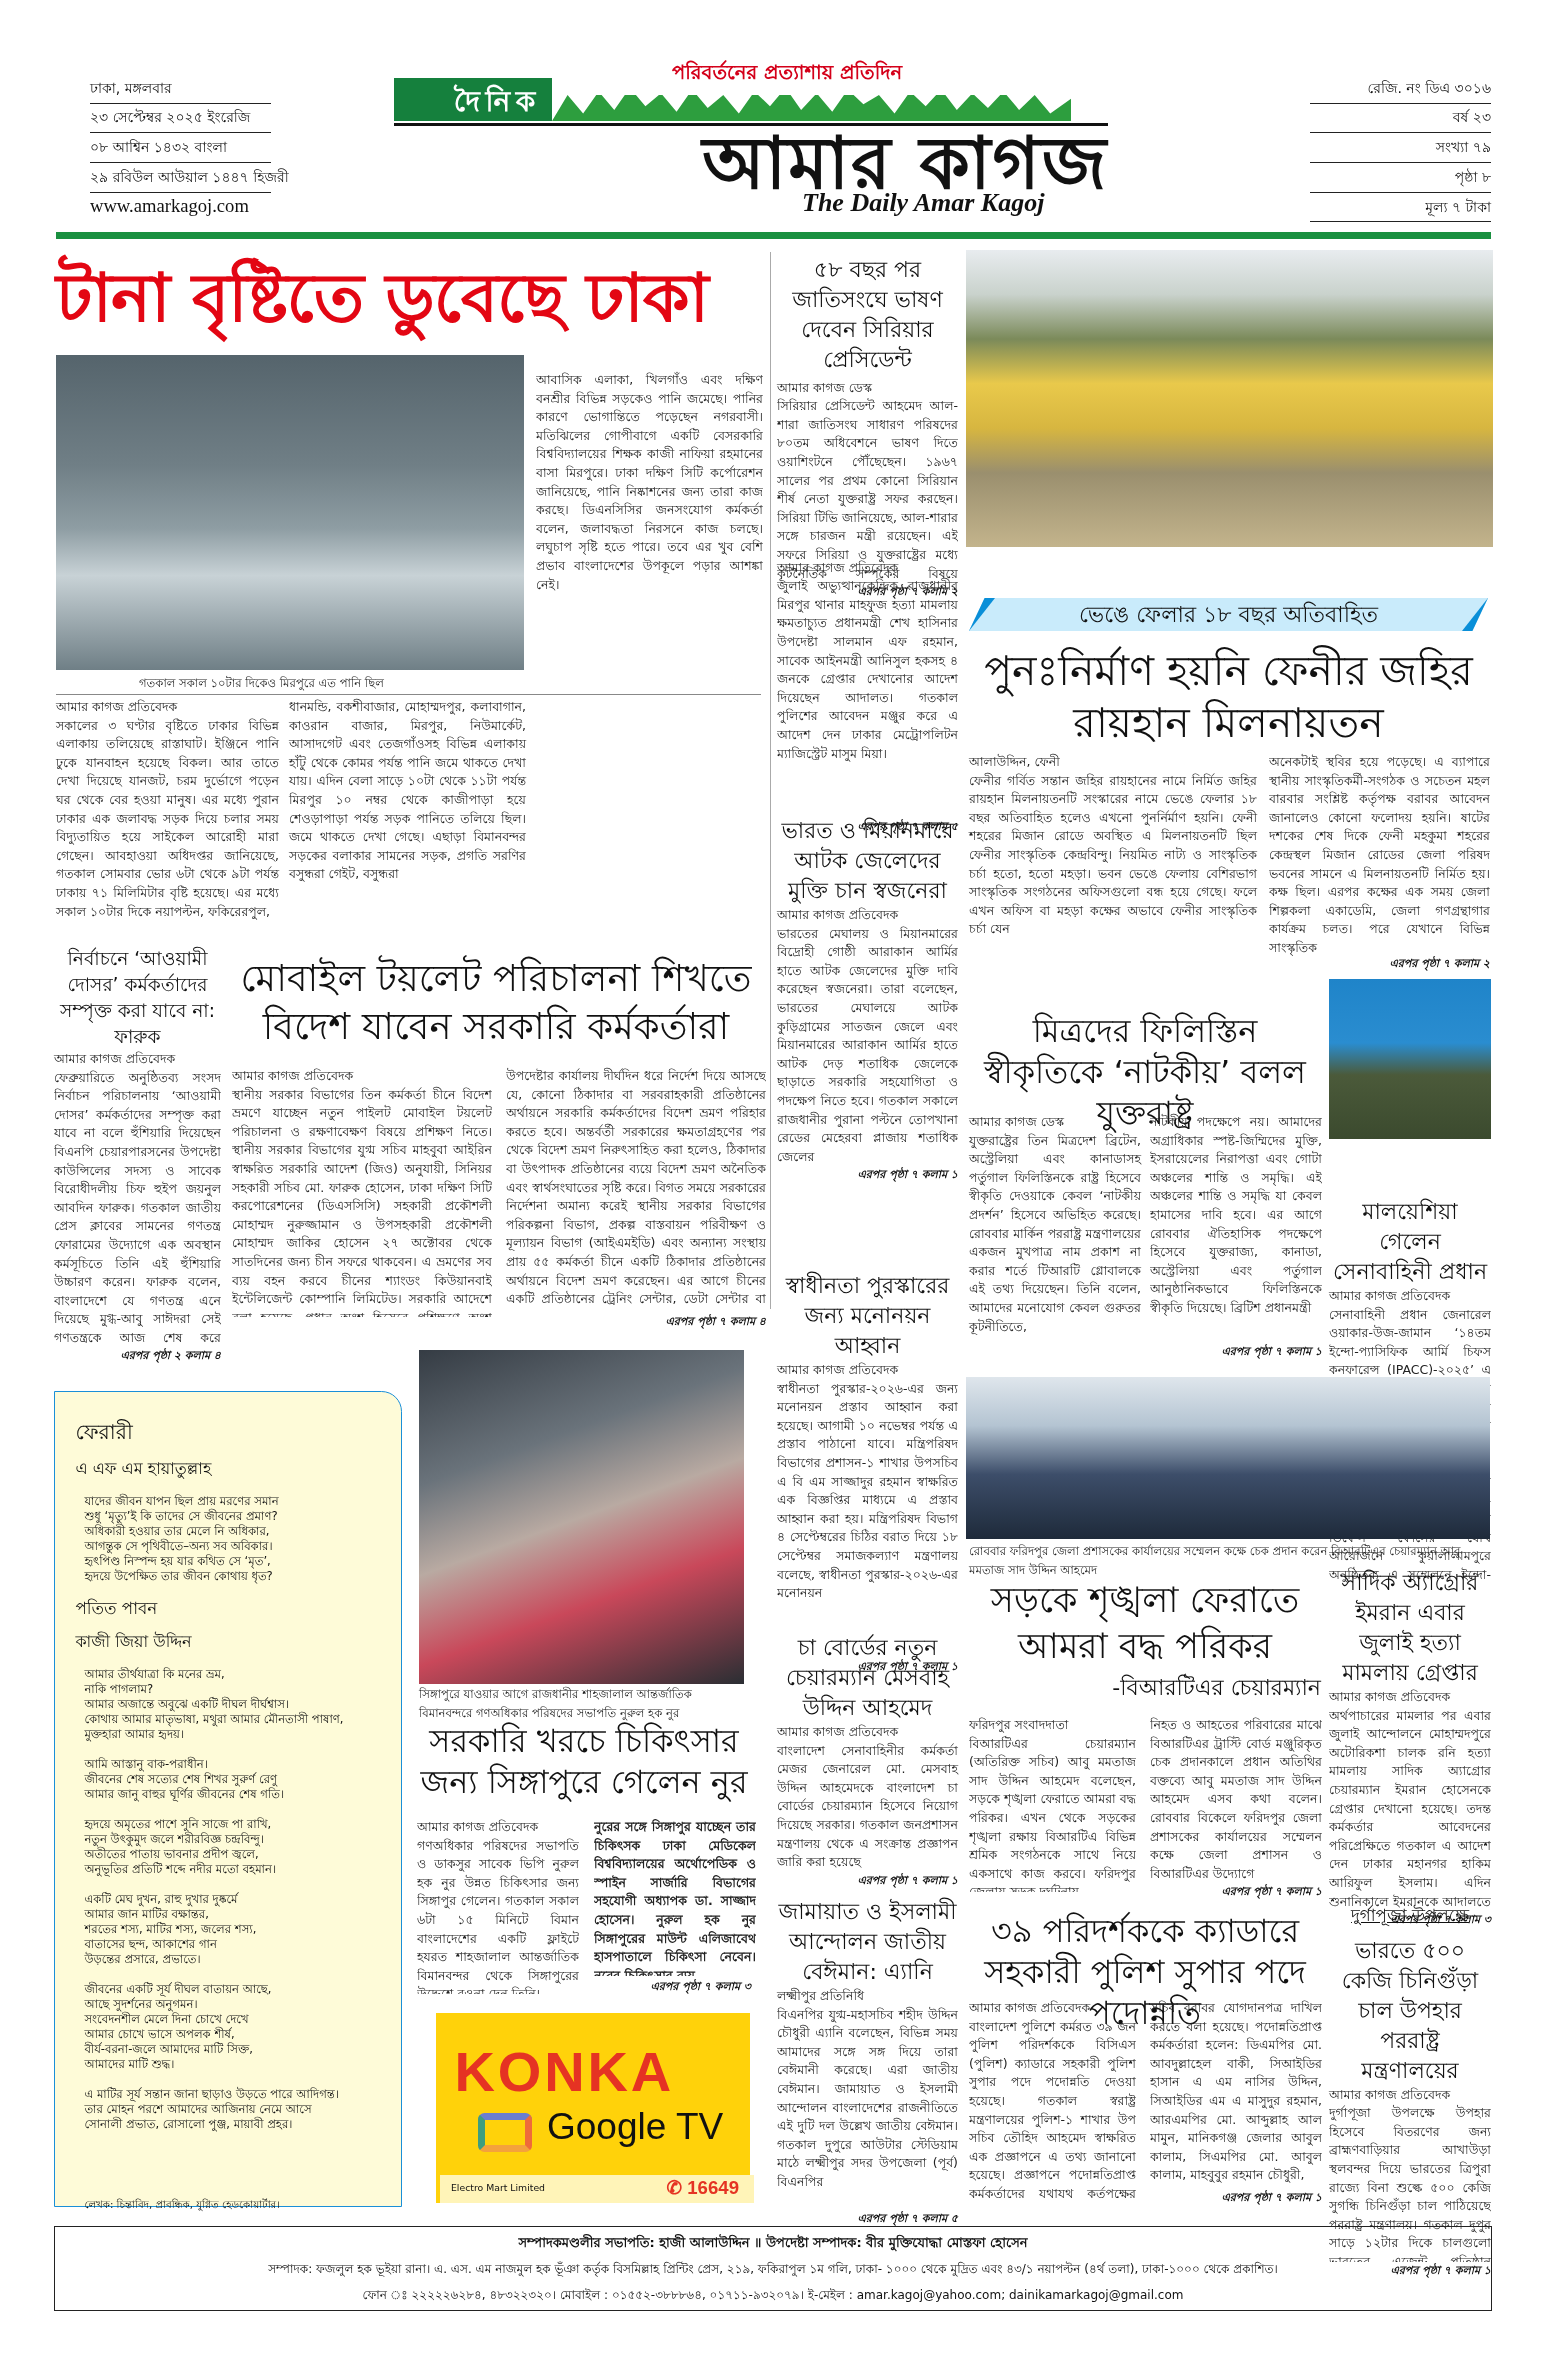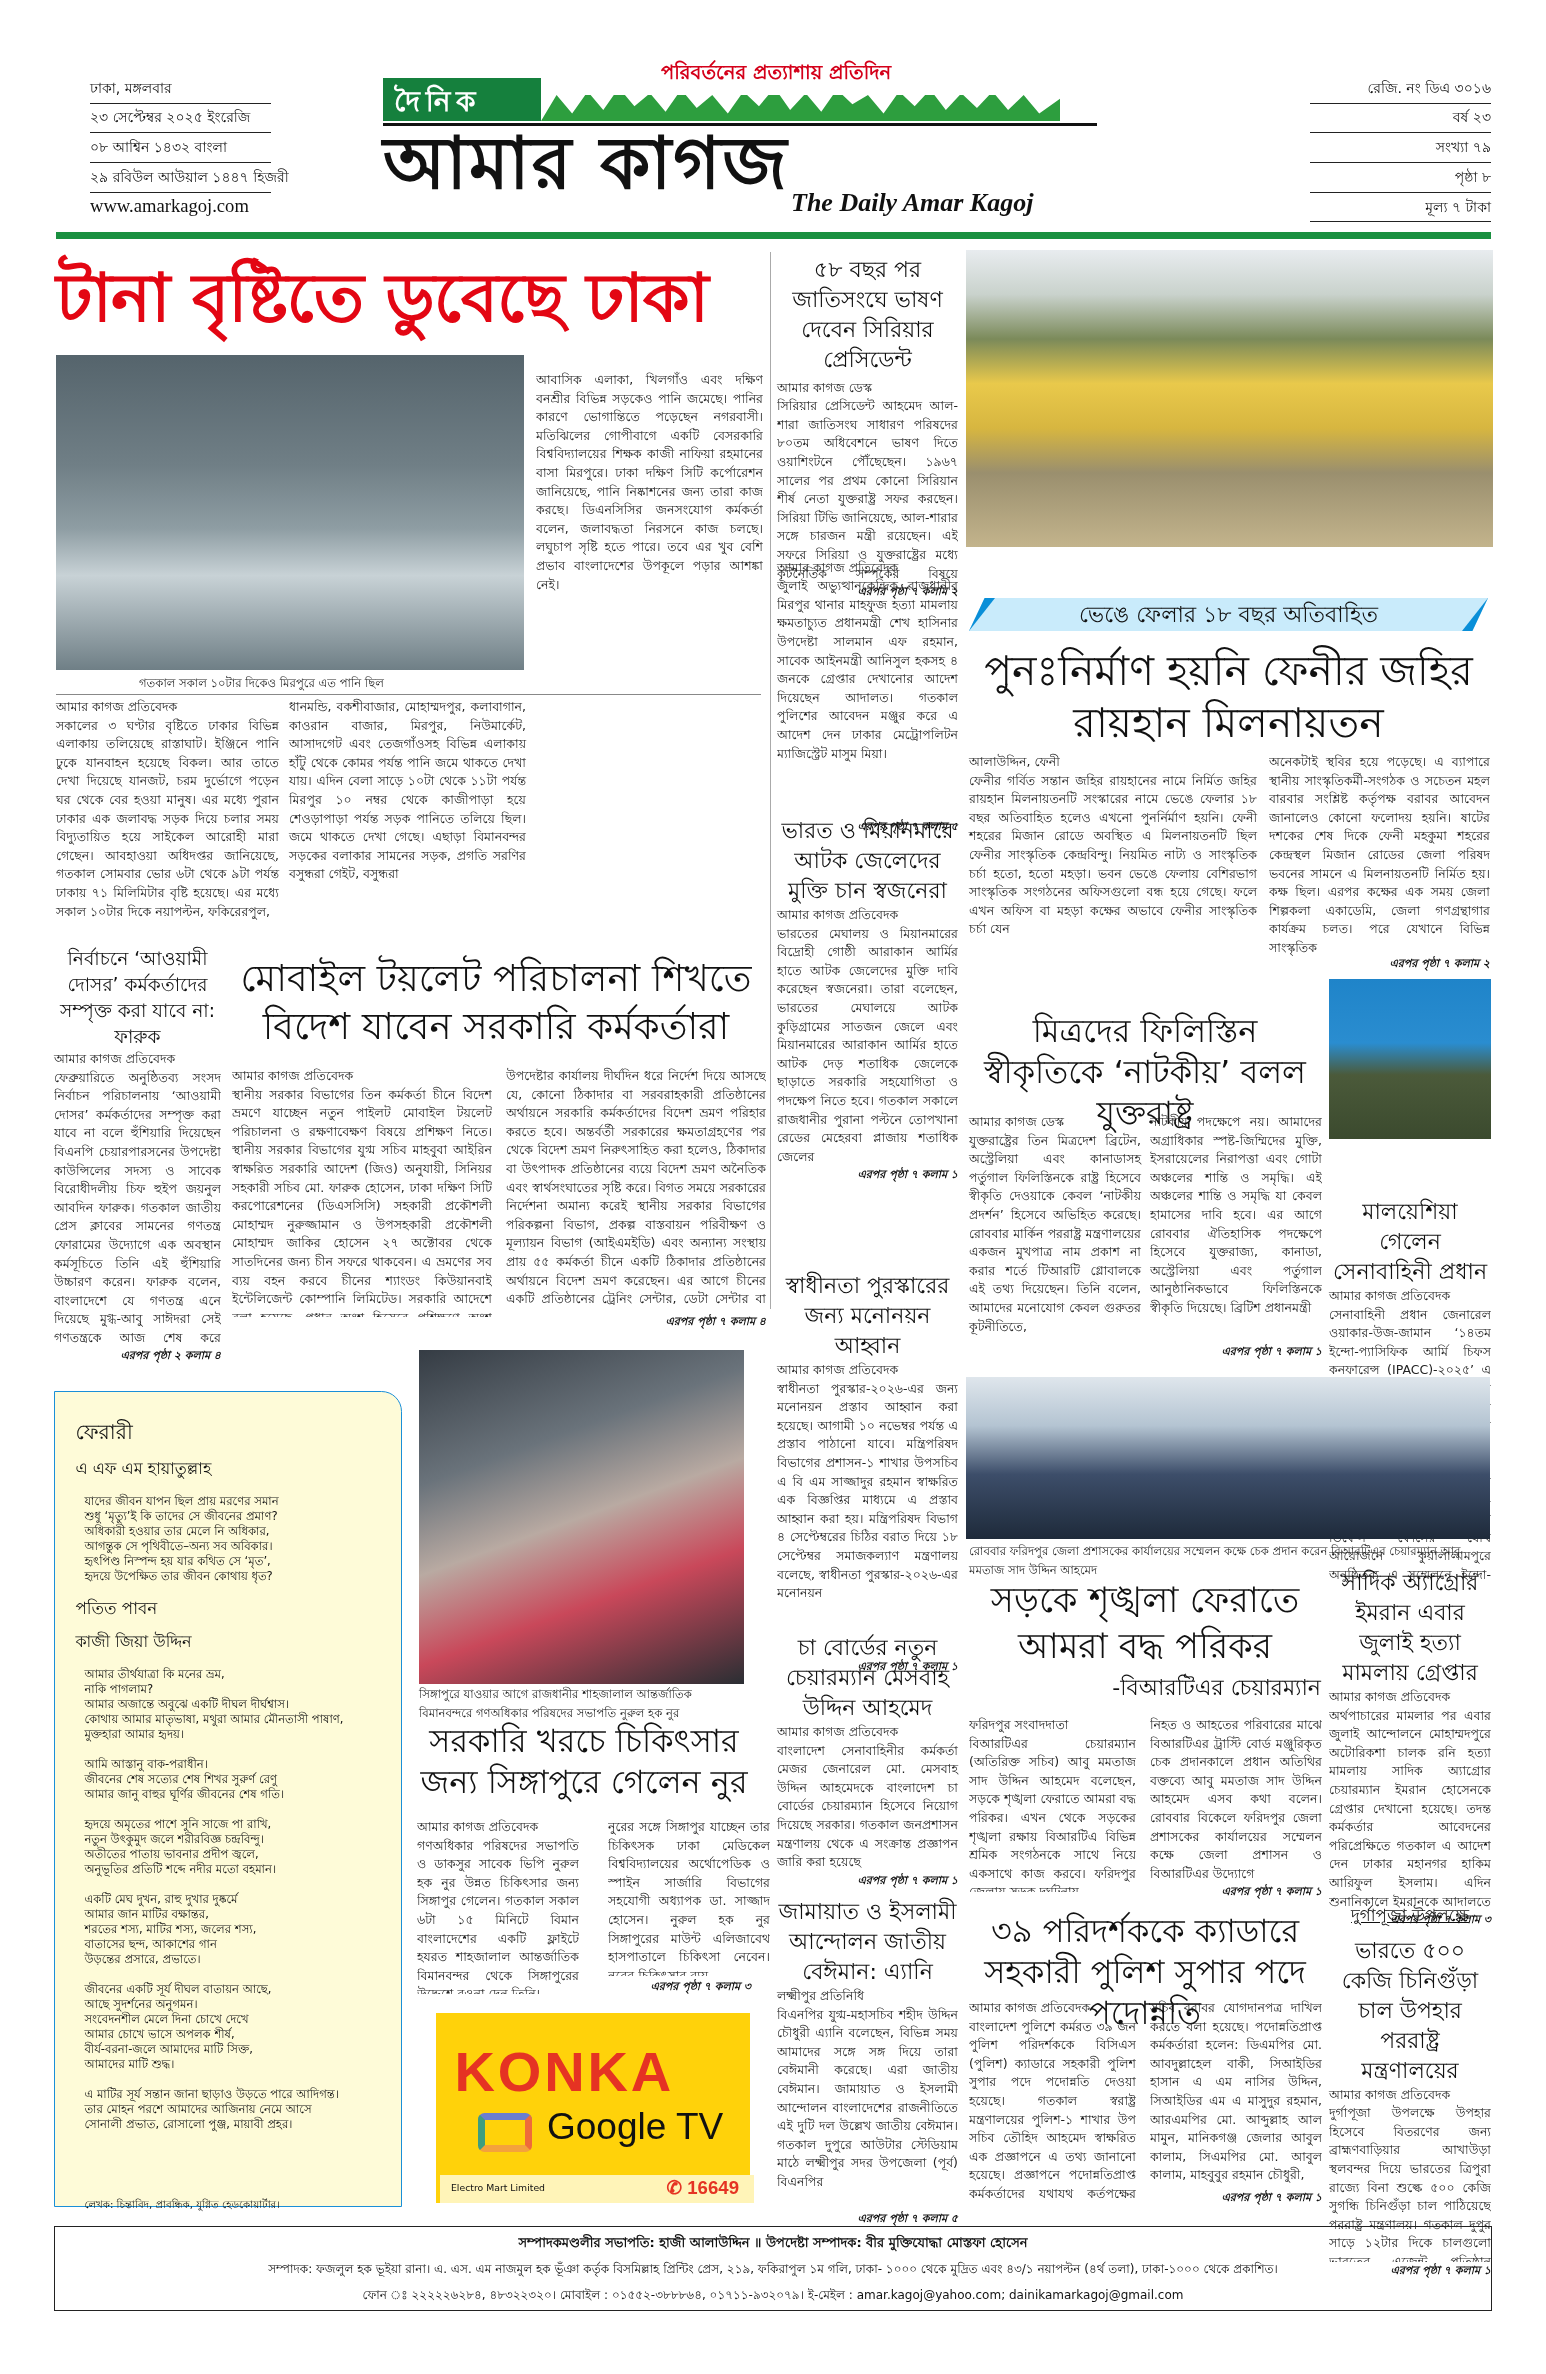--- a/index.html
+++ b/index.html
@@ -3,21 +3,21 @@
 <meta charset="utf-8">
 <style>
 *{box-sizing:border-box;margin:0;padding:0;}
 body{width:1546px;height:2375px;background:#fff;font-family:"DejaVu Sans",sans-serif;color:#111;position:relative;overflow:hidden;}
 .abs{position:absolute;}
 .meta-left{left:90px;top:74px;width:181px;font-size:14px;}
 .meta-left div{border-bottom:1.9px solid #222;padding:2.8px 0 1.9px;white-space:nowrap;}
 .meta-left .url{border:none;font-family:"Liberation Serif",serif;font-size:18.6px;padding-top:1.9px;}
 .meta-right{left:1310px;top:74px;width:181px;font-size:14px;text-align:right;}
 .meta-right div{border-bottom:1.9px solid #222;padding:2.8px 0 1.9px;}
-.masthead{left:383px;top:58px;width:742px;height:167px;}
+.masthead{left:394px;top:58px;width:742px;height:167px;text-align:right;}
 .tagline{position:absolute;left:278px;top:0;color:#d4001a;font-weight:bold;font-size:19.5px;}
 .dainik{position:absolute;left:0;top:20.4px;width:158px;height:43px;background:#15803d;color:#fff;font-size:28px;font-weight:bold;padding:1.9px 11px;letter-spacing:5.6px;}
 .grass{position:absolute;left:158px;top:26px;width:519px;height:37px;background:linear-gradient(#fff 0,#fff 30%,#2d9e3e 30%);clip-path:polygon(0 100%,3% 30%,6% 80%,9% 20%,12% 70%,15% 10%,18% 60%,21% 25%,24% 75%,27% 15%,30% 65%,33% 30%,36% 80%,39% 20%,42% 60%,45% 10%,48% 70%,51% 25%,54% 75%,57% 15%,60% 55%,63% 30%,66% 80%,69% 20%,72% 60%,75% 15%,78% 70%,81% 25%,84% 65%,87% 20%,90% 70%,93% 30%,96% 80%,100% 40%,100% 100%);}
 .logo-main{position:absolute;left:0;top:65px;width:714px;height:74px;font-size:72px;font-weight:bold;line-height:74px;color:#111;letter-spacing:1.9px;border-top:3.7px solid #111;}
 .logo-en{position:absolute;left:408px;top:130px;font-family:"Liberation Serif",serif;font-style:italic;font-weight:bold;font-size:26px;}
 .greenbar{left:56px;top:232px;width:1435px;height:7.4px;background:#1a9040;}
 .headline{left:56px;top:252px;width:705px;font-size:67px;font-weight:bold;color:#e30613;letter-spacing:-0.9px;line-height:93px;}
 .photo-rain{left:56px;top:355px;width:468px;height:315px;background:linear-gradient(180deg,#55646c 0,#707f86 35%,#8e9da3 55%,#c8d2d6 70%,#6f7f86 100%);}
 .photo-hall{left:966px;top:250px;width:527px;height:297px;background:linear-gradient(180deg,#e8ecef 0,#c9d2cc 15%,#7b8a5a 30%,#e9c94b 45%,#d7b640 60%,#9a8f6e 75%,#c3b48c 100%);}
 .photo-army{left:1329px;top:979px;width:162px;height:160px;background:linear-gradient(180deg,#1f84c9 0,#2a8dd0 40%,#4b5a3a 60%,#3b4a2e 100%);}
@@ -206,21 +206,21 @@
   <div class="verse" style="font-size:10.2px;">লেখক: চিন্তাবিদ, প্রাবন্ধিক, যুগ্নিত হেডকোয়ার্টার।</div>
 </div>
 
 <div class="abs photo-nur"></div>
 <div class="abs caption" style="left:419px;top:1686px;width:325px;">সিঙ্গাপুরে যাওয়ার আগে রাজধানীর শাহজালাল আন্তর্জাতিক বিমানবন্দরে গণঅধিকার পরিষদের সভাপতি নুরুল হক নুর</div>
 <div class="abs h2" style="left:408px;top:1721px;width:352px;">সরকারি খরচে চিকিৎসার জন্য সিঙ্গাপুরে গেলেন নুর</div>
 <div class="abs body" style="left:417px;top:1818px;width:162px;height:176px;overflow:hidden;">
   <div>আমার কাগজ প্রতিবেদক</div>
   <div>গণঅধিকার পরিষদের সভাপতি ও ডাকসুর সাবেক ভিপি নুরুল হক নুর উন্নত চিকিৎসার জন্য সিঙ্গাপুর গেলেন। গতকাল সকাল ৬টা ১৫ মিনিটে বিমান বাংলাদেশের একটি ফ্লাইটে হযরত শাহজালাল আন্তর্জাতিক বিমানবন্দর থেকে সিঙ্গাপুরের উদ্দেশে রওনা দেন তিনি।</div>
 </div>
-<div class="abs body" style="left:608px;top:1818px;width:162px;height:158px;overflow:hidden;">নুরের সঙ্গে সিঙ্গাপুর যাচ্ছেন তার চিকিৎসক ঢাকা মেডিকেল বিশ্ববিদ্যালয়ের অর্থোপেডিক ও স্পাইন সার্জারি বিভাগের সহযোগী অধ্যাপক ডা. সাজ্জাদ হোসেন। নুরুল হক নুর সিঙ্গাপুরের মাউন্ট এলিজাবেথ হাসপাতালে চিকিৎসা নেবেন। নুরের চিকিৎসার ব্যয়</div>
+<div class="abs body" style="left:594px;top:1818px;width:162px;height:158px;overflow:hidden;font-weight:bold;">নুরের সঙ্গে সিঙ্গাপুর যাচ্ছেন তার চিকিৎসক ঢাকা মেডিকেল বিশ্ববিদ্যালয়ের অর্থোপেডিক ও স্পাইন সার্জারি বিভাগের সহযোগী অধ্যাপক ডা. সাজ্জাদ হোসেন। নুরুল হক নুর সিঙ্গাপুরের মাউন্ট এলিজাবেথ হাসপাতালে চিকিৎসা নেবেন। নুরের চিকিৎসার ব্যয়</div>
 <div class="abs cont" style="left:589px;top:1978px;width:162px;">এরপর পৃষ্ঠা ৭ কলাম ৩</div>
 
 <div class="abs ad">
   <div class="konka">KONKA</div>
   <div class="tvicon"></div>
   <div class="gtv">Google TV</div>
   <div class="foot"><span>Electro Mart Limited</span></div>
   <div class="phone"><span>✆ </span><span>16649</span></div>
 </div>
 

